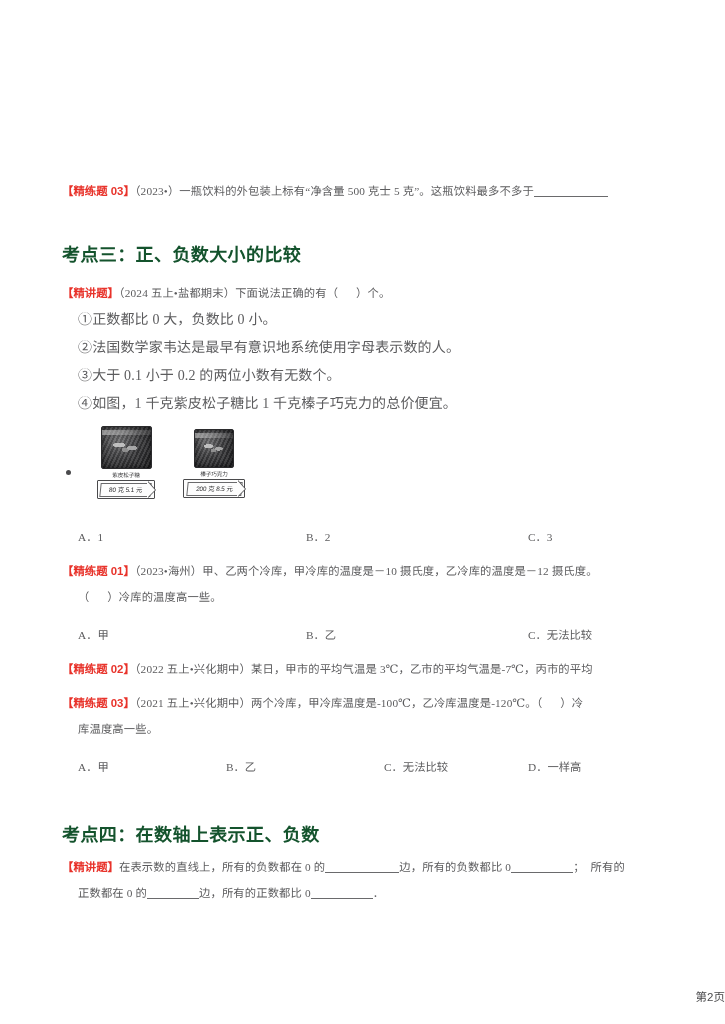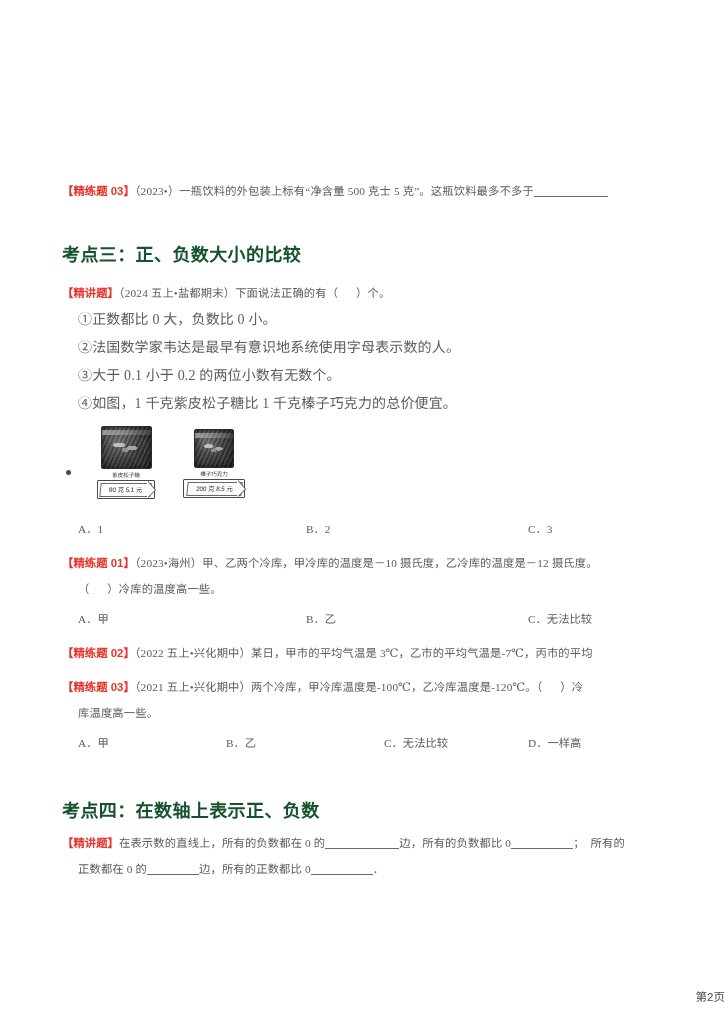--- a/index.html
+++ b/index.html
@@ -78,21 +78,21 @@
   .b-md { width: 62px; }
   .b-sm { width: 52px; }
 
   
   .options {
     display: flex;
     font-size: 11.3px;
     line-height: 26px;
     color: #5c5c5e;
     padding-left: 16px;
-    margin-top: 4px;
+    margin-top: 12px;
   }
   .opt { white-space: nowrap; }
 
   
   .figure {
     position: relative;
     height: 86px;
     margin: 8px 0 4px 0;
     padding-left: 18px;
   }

